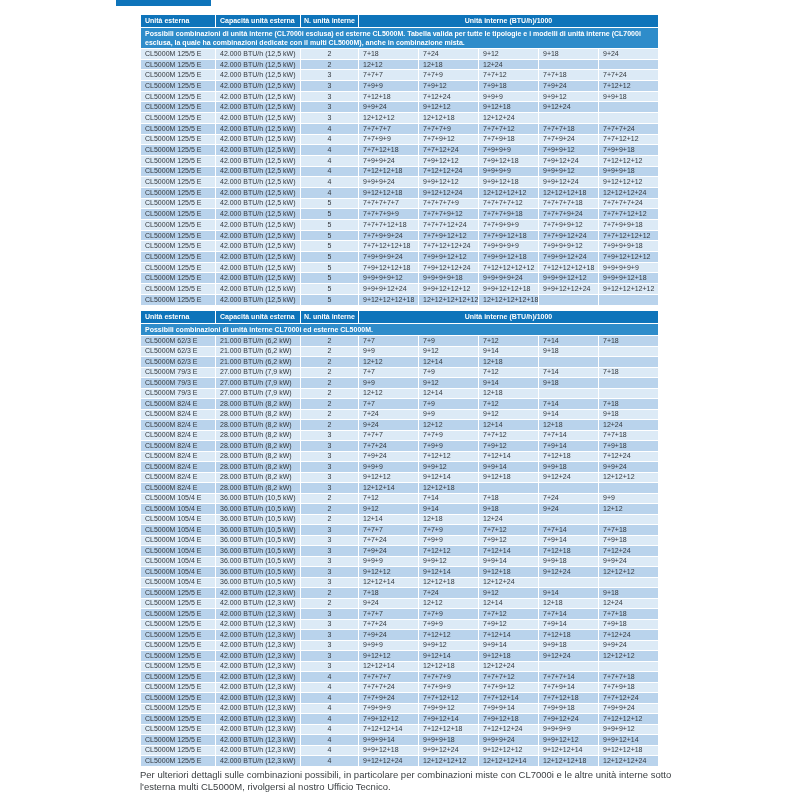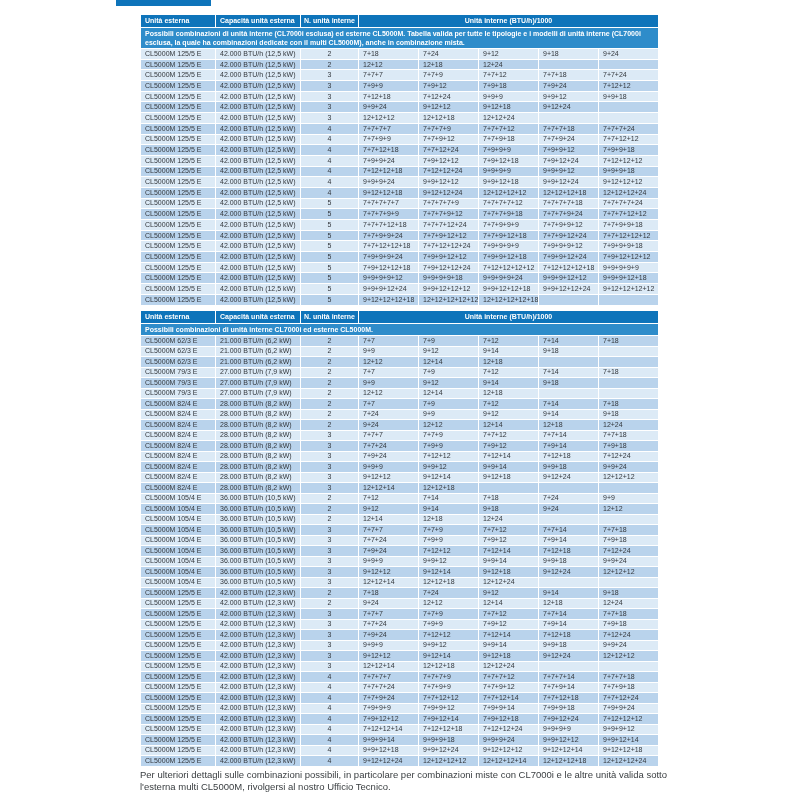--- a/index.html
+++ b/index.html
@@ -761,13 +761,13 @@
             <td>12+12+12+12</td>
             <td>12+12+12+14</td>
             <td>12+12+12+18</td>
             <td>12+12+12+24</td>
           </tr>
         </tbody>
       </table>
     </div>
   </div>
 
-<p class="footer">Per ulteriori dettagli sulle combinazioni possibili, in particolare per combinazioni miste con CL7000i e le altre unità valida sotto l'esterna multi CL5000M, rivolgersi al nostro Ufficio Tecnico.</p>
+<p class="footer">Per ulteriori dettagli sulle combinazioni possibili, in particolare per combinazioni miste con CL7000i e le altre unità interne sotto l'esterna multi CL5000M, rivolgersi al nostro Ufficio Tecnico.</p>
 
 </body></html>

